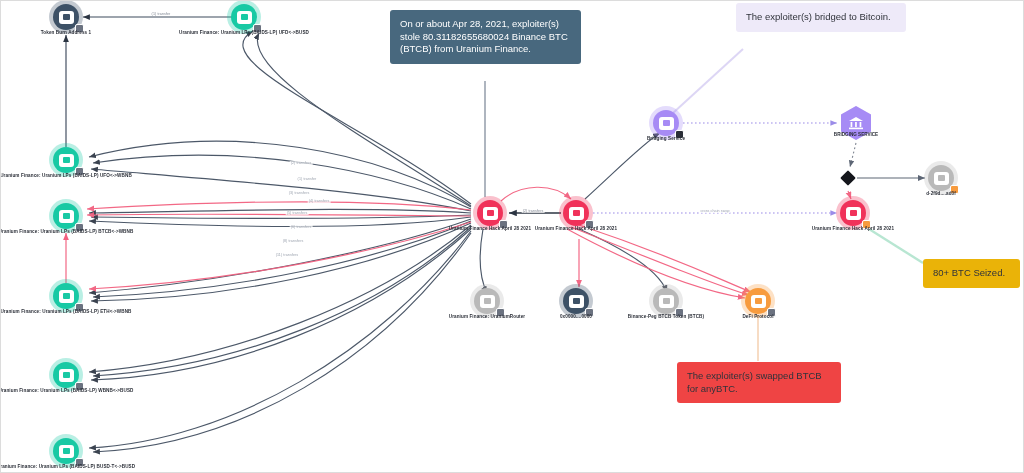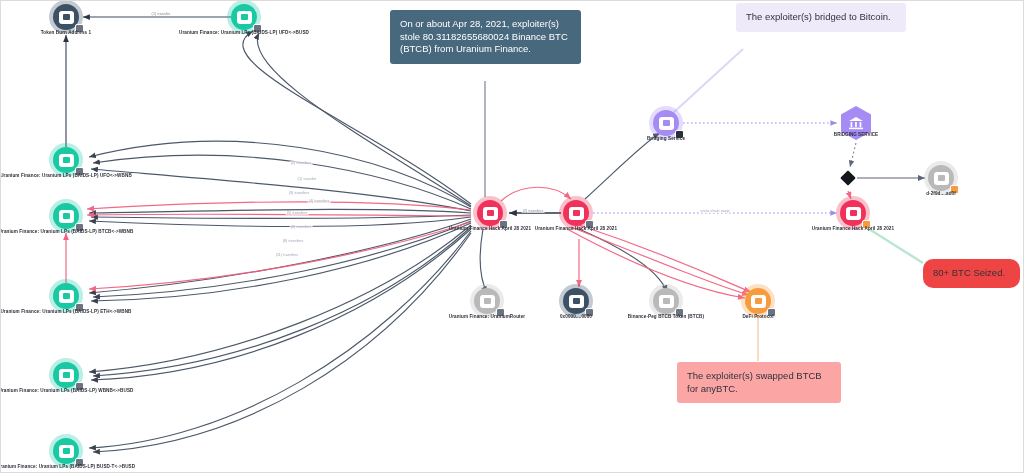--- a/index.html
+++ b/index.html
@@ -59,22 +59,22 @@
     width:11px;height:11px;background:#14161c;border-radius:1px;
   }
 
   
   .callout{
     position:absolute;box-sizing:border-box;border-radius:3px;
     font-size:9.5px;line-height:1.32;padding:8px 10px;
   }
   .callout.dark{background:#48687e;color:#ffffff;}
   .callout.lav{background:#eeeaf9;color:#30333b;}
-  .callout.mint{background:#ef4444;color:#30333b;border-radius:10px;}
-  .callout.peach{background:#fca5a5;color:#30333b;}
+  .callout.mint{background:#eab308;color:#30333b;}
+  .callout.peach{background:#ef4444;color:#30333b;}
 
   .edgelabel{
     position:absolute;font-size:3.6px;color:#9aa1ad;white-space:nowrap;
     transform:translate(-50%,-50%);background:rgba(255,255,255,.72);
     padding:0 1px;letter-spacing:.1px;
   }
   .edgelabel.dk{color:#7d8490;}
 </style>
 </head>
 <body>

